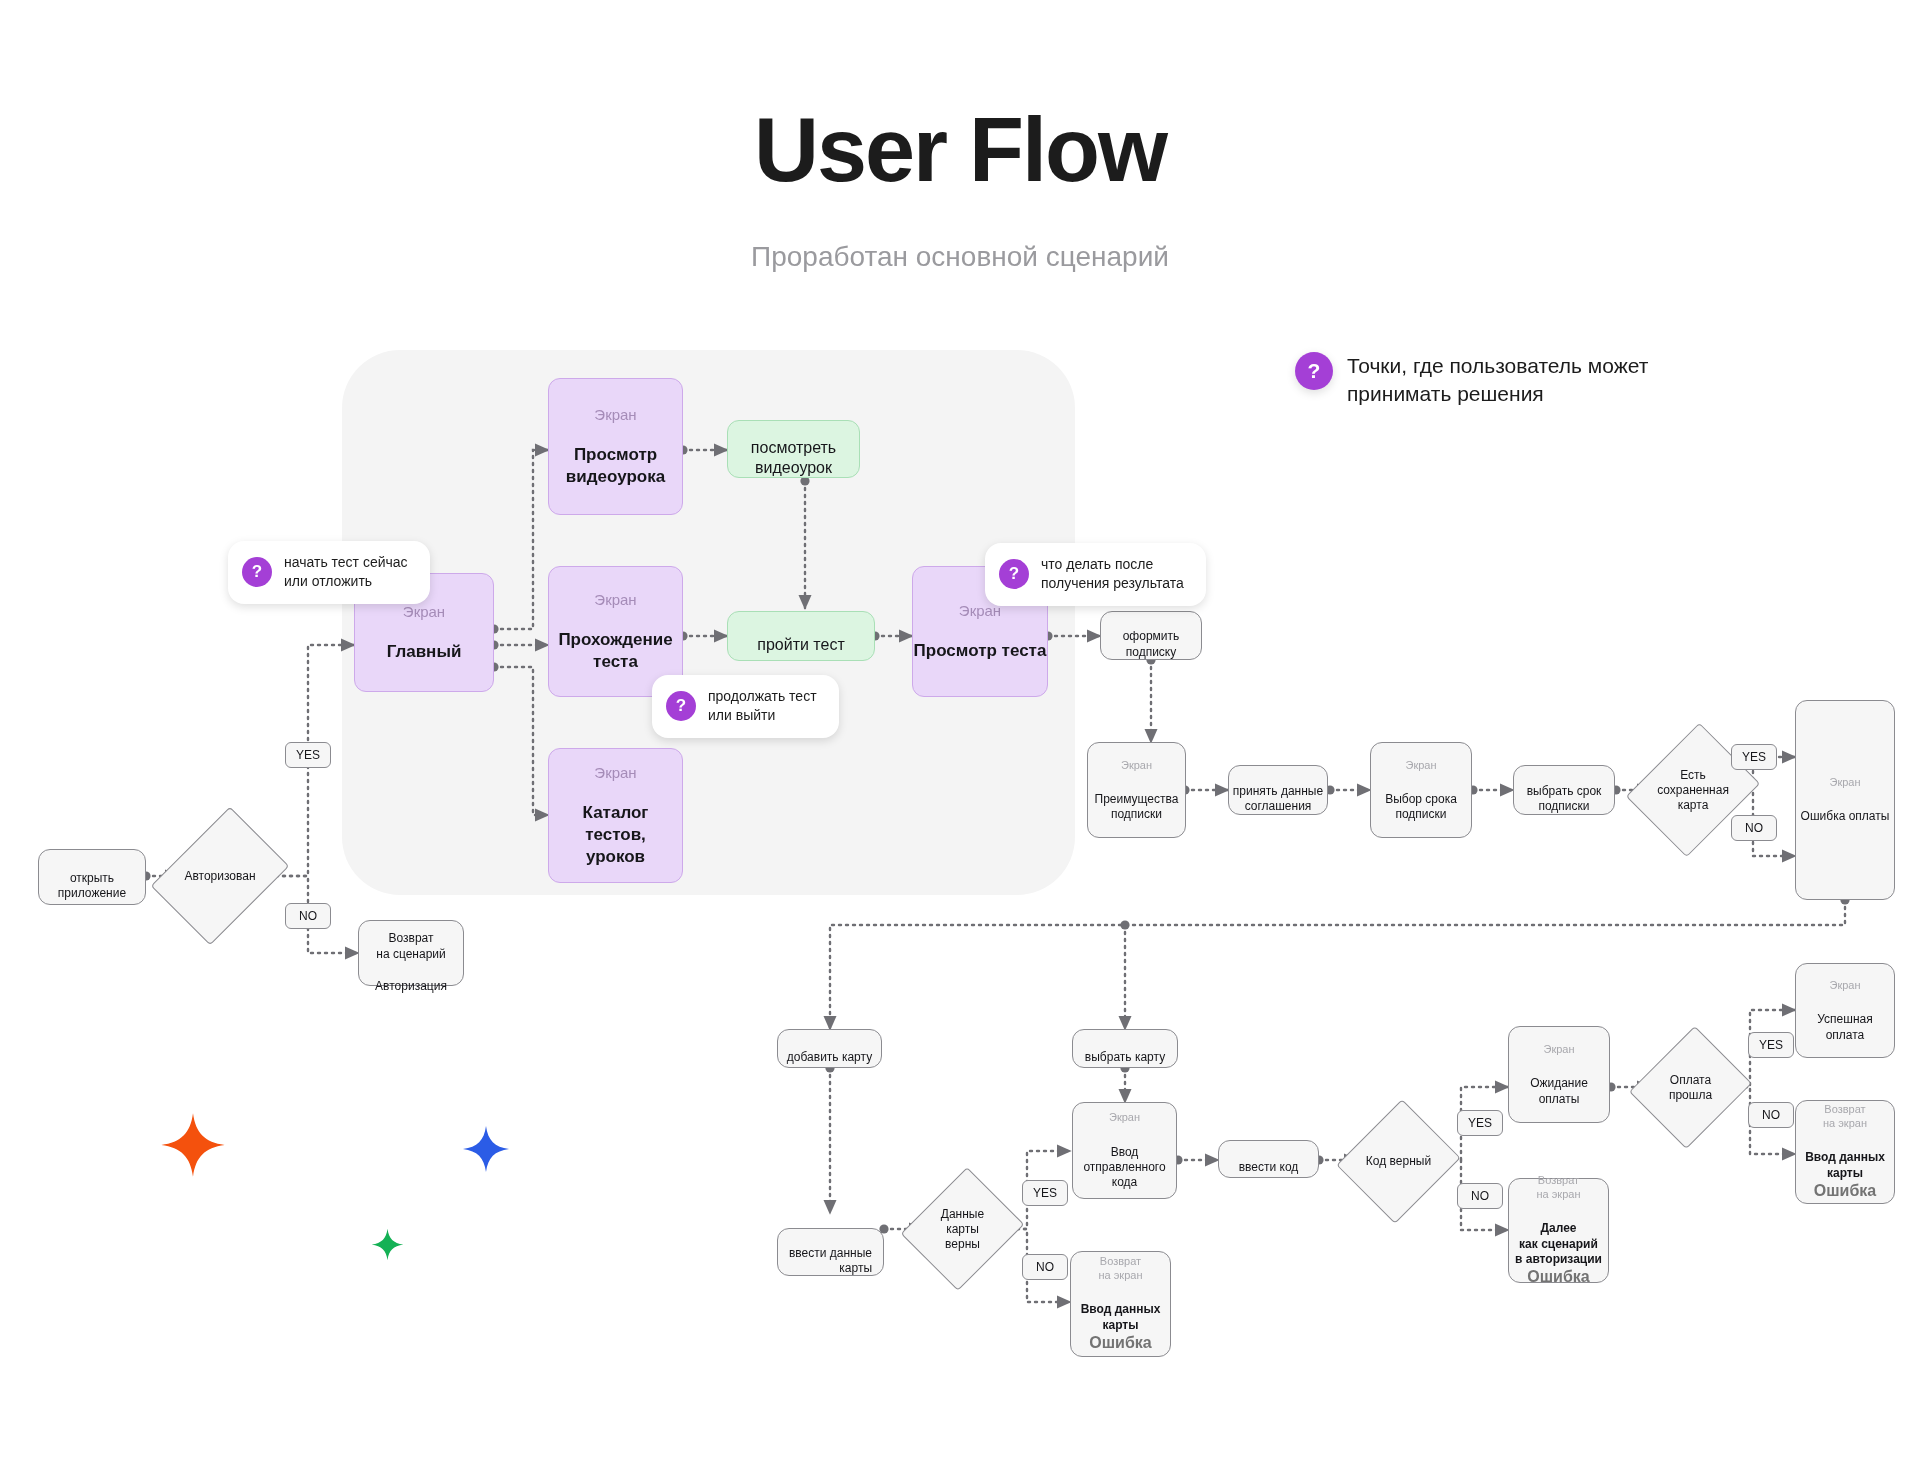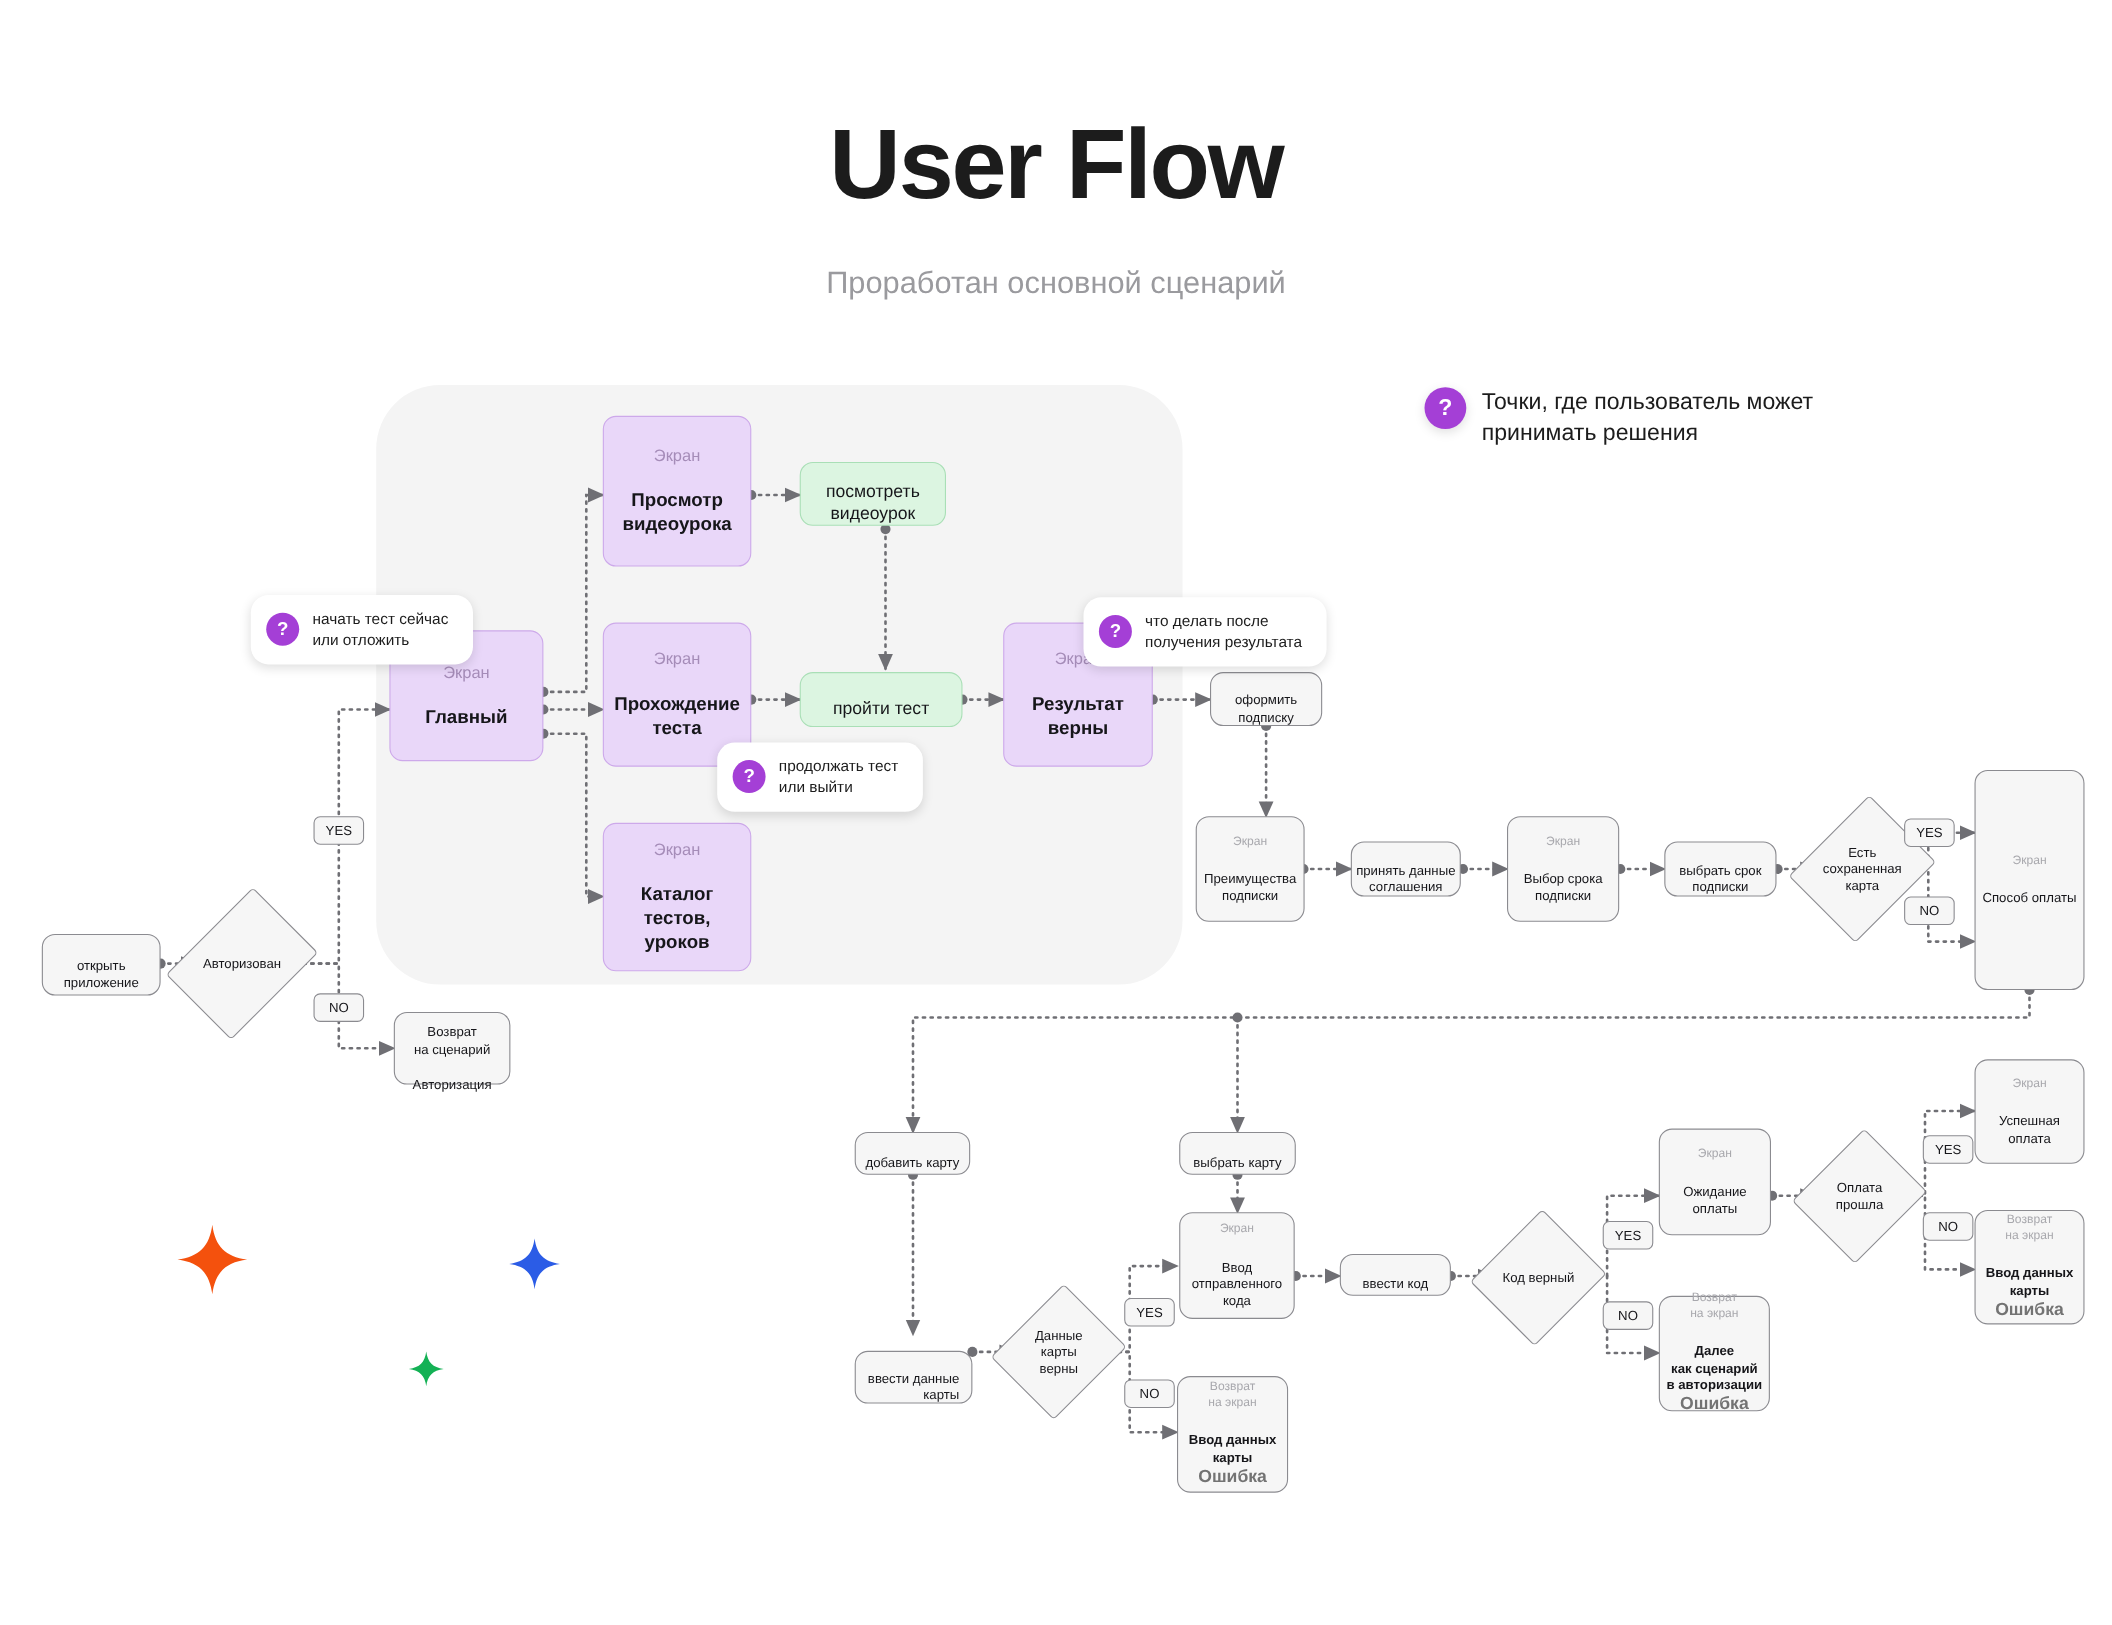--- a/index.html
+++ b/index.html
@@ -298,21 +298,21 @@
     <div class="main" style="white-space:pre-line">посмотреть
 видеоурок</div>
   </div>
 
   <div class="node n-action" style="left:727px; top:611px; width:148px; height:50px;">
     <div class="main" style="white-space:pre-line">пройти тест</div>
   </div>
 
   <div class="node n-screen" style="left:912px; top:566px; width:136px; height:131px;">
     <div class="kicker">Экран</div>
-    <div class="main" style="white-space:pre-line">Результат верны</div>
+    <div class="main" style="white-space:pre-line">Просмотр теста</div>
   </div>
 
   <div class="callout" style="left:228px; top:541px;">
     <div class="q-badge">?</div>
     <div class="ctext">начать тест сейчас
 или отложить</div>
   </div>
 
   <div class="callout" style="left:652px; top:675px;">
     <div class="q-badge">?</div>
@@ -358,21 +358,21 @@
     <div class="dlabel" style="white-space:pre-line">Есть
 сохраненная
 карта</div>
   </div>
 
   <div class="chip" style="left:1731px; top:744px;">YES</div>
   <div class="chip" style="left:1731px; top:815px;">NO</div>
 
   <div class="node n-grey" style="left:1795px; top:700px; width:100px; height:200px;">
     <div class="kicker">Экран</div>
-    <div class="main" style="white-space:pre-line">Способ оплаты</div>
+    <div class="main" style="white-space:pre-line">Ошибка оплаты</div>
   </div>
 
   <div class="node n-grey" style="left:777px; top:1029px; width:105px; height:39px;">
     <div class="main" style="white-space:pre-line">добавить карту</div>
   </div>
 
   <div class="node n-grey" style="left:777px; top:1228px; width:107px; height:48px;text-align:right;">
     <div class="main" style="white-space:pre-line">ввести данные
 карты</div>
   </div>

